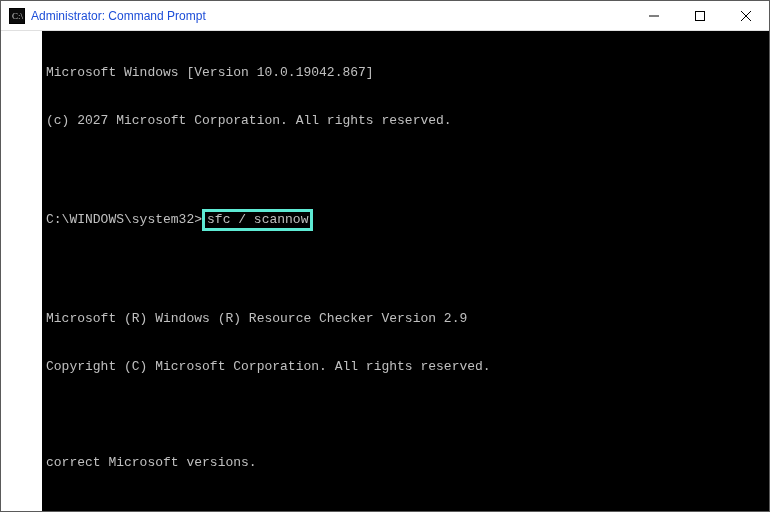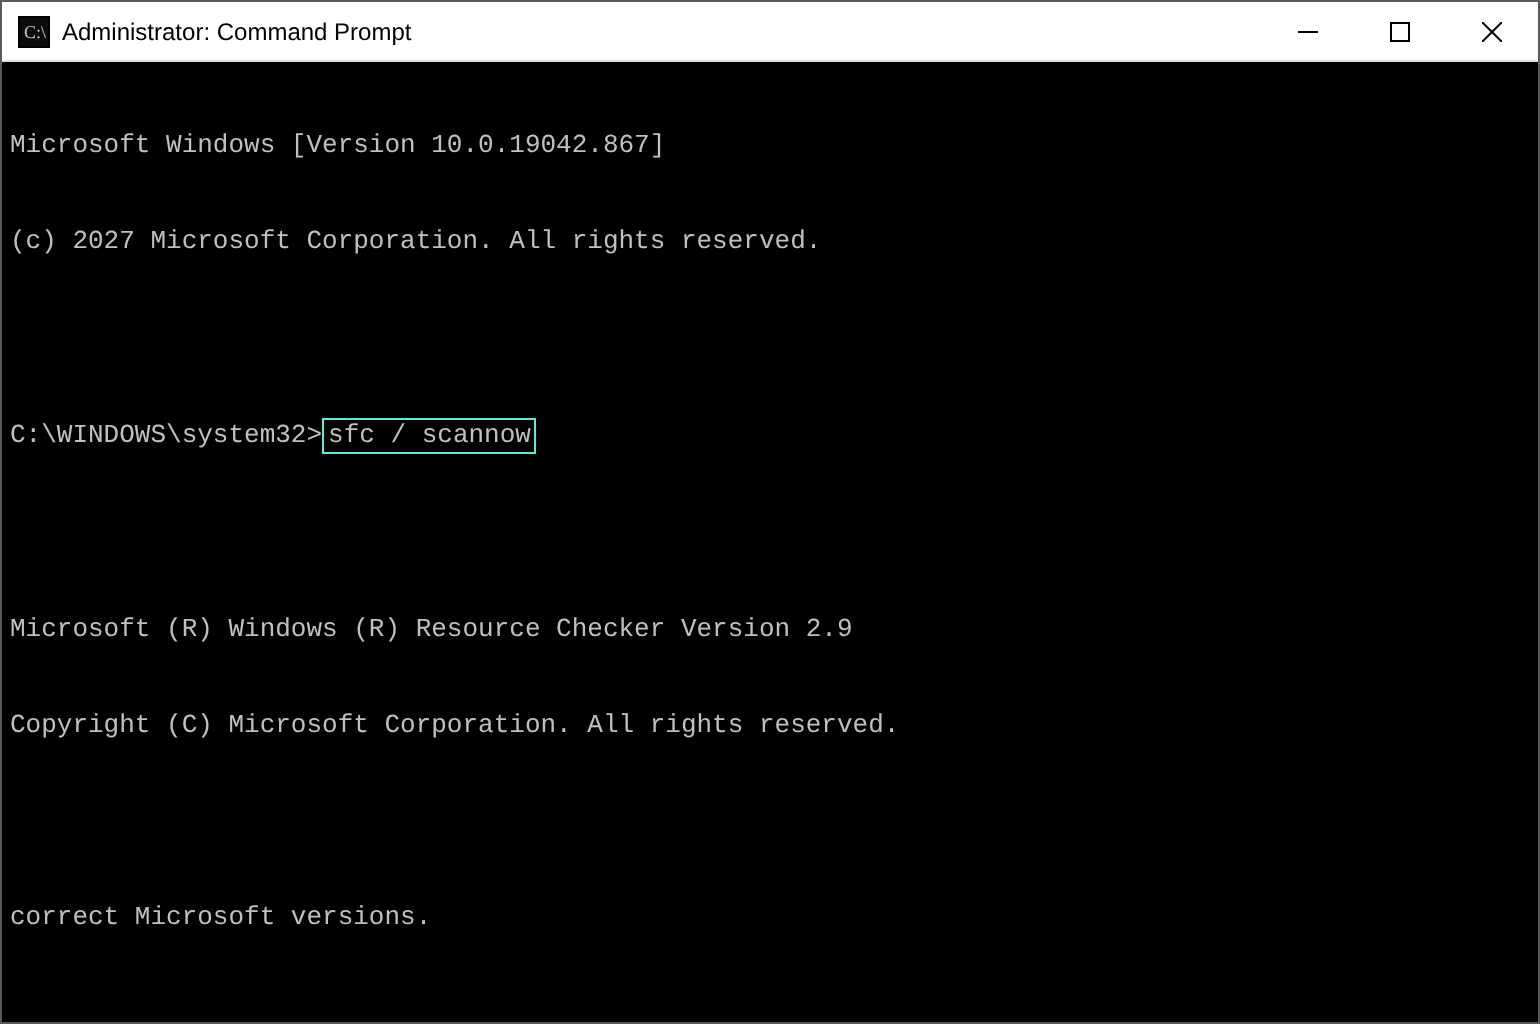--- a/index.html
+++ b/index.html
@@ -26,21 +26,21 @@
       border-bottom: 1px solid #e0e0e0;
     }
     .titlebar-icon {
       width: 16px;
       height: 16px;
       margin-left: 8px;
       margin-right: 6px;
     }
     .titlebar-title {
       font-size: 12px;
-      color: #000000;
+      color: #1d4ed8;
       flex: 1;
     }
     .titlebar-controls {
       display: flex;
       height: 100%;
     }
     .titlebar-btn {
       width: 46px;
       height: 100%;
       display: flex;
@@ -52,24 +52,25 @@
       flex: 1;
       background: #000;
       color: #c0c0c0;
       font-family: Consolas, "Courier New", monospace;
       font-size: 13px;
       line-height: 16px;
       padding: 2px 4px;
       white-space: pre;
       overflow: hidden;
       position: relative;
+      margin-left: 41px;
     }
     .line { white-space: pre-wrap; word-break: break-all; }
     .highlight-box {
-      border: 1px solid #5eead4;
+      border: 3px solid #5eead4;
       padding: 0 2px;
       display: inline-block;
     }
     .blank { height: 16px; }
   </style>
 </head>
 <body>
 
 <div class="window">
   <div class="titlebar">

